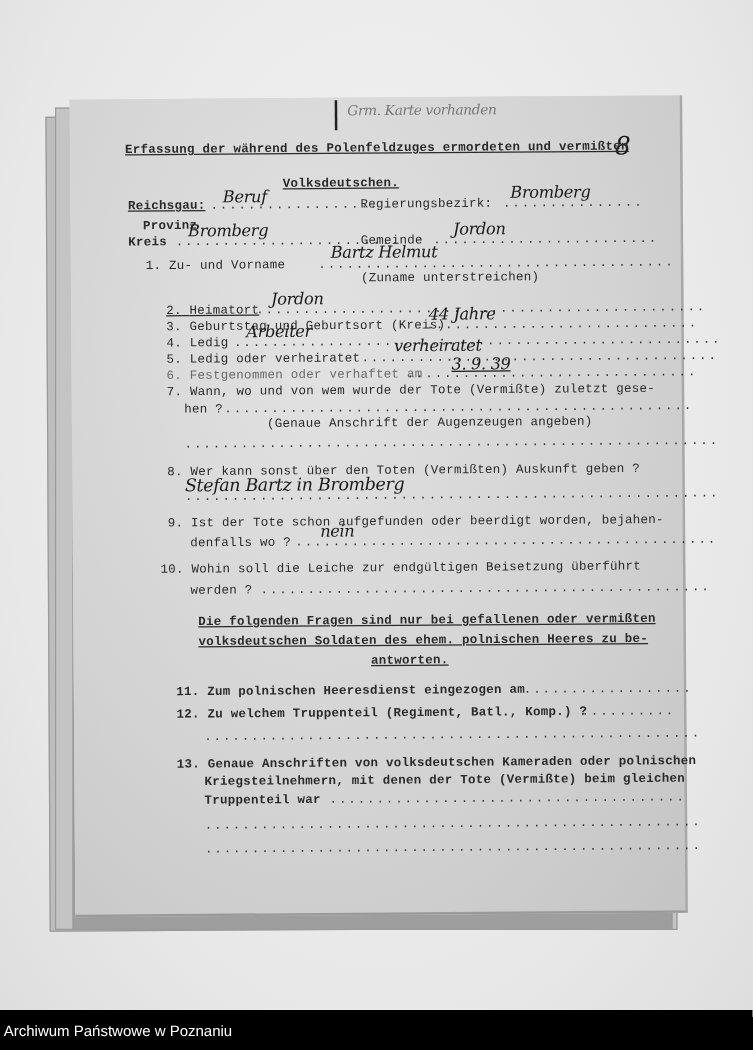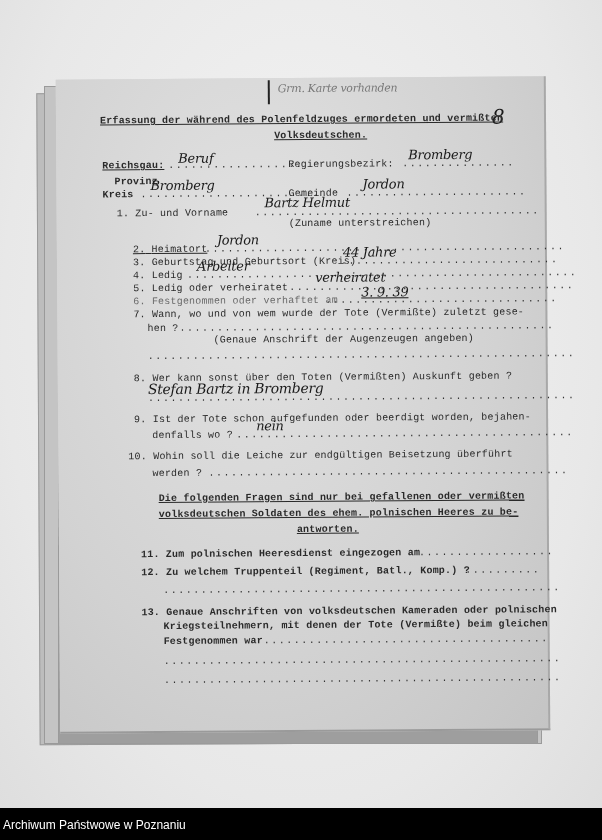--- a/index.html
+++ b/index.html
@@ -52,21 +52,21 @@
 <div class="sheet-under s1"></div>
 <div class="sheet-under s2"></div>
 <div class="sheet-under s3"></div>
 
 <div class="sheet">
   <div class="margin-line"></div>
   <span class="hw pencil" style="left:222px; top:4px;">Grm. Karte vorhanden</span>
   <span class="hw" style="left:436px; top:28px; font-size:20px;">8</span>
 
   <span class="tw bold ul" style="left:44px; top:36px;">Erfassung der während des Polenfeldzuges ermordeten und vermißten</span>
-  <span class="tw bold ul" style="left:170px; top:52px;margin-left:48px;">Volksdeutschen.</span>
+  <span class="tw bold ul" style="left:170px; top:64px;">Volksdeutschen.</span>
 
   <span class="tw bold ul" style="left:46px; top:81px;">Reichsgau:</span>
   <span class="tw dots" style="left:112px; top:81px;">..................</span>
   <span class="hw" style="left:122px; top:72px;">Beruf</span>
   <span class="tw" style="left:232px; top:81px;">Regierungsbezirk:</span>
   <span class="tw dots" style="left:346px; top:81px;">...............</span>
   <span class="hw" style="left:352px; top:70px;">Bromberg</span>
 
   <span class="tw bold" style="left:58px; top:97px;">Provinz</span>
   <span class="tw bold" style="left:46px; top:110px;">Kreis</span>
@@ -126,21 +126,21 @@
 
   <span class="tw bold" style="left:82px; top:470px;"><span>11.</span> <span>Zum polnischen Heeresdienst eingezogen am</span></span>
   <span class="tw dots" style="left:360px; top:470px;">..................</span>
 
   <span class="tw bold" style="left:82px; top:488px;"><span>12.</span> <span>Zu welchem Truppenteil (Regiment, Batl., Komp.) ?</span></span>
   <span class="tw dots" style="left:406px; top:488px;">..........</span>
   <span class="tw dots" style="left:104px; top:506px;">.....................................................</span>
 
   <span class="tw bold" style="left:82px; top:528px;"><span>13.</span> <span>Genaue Anschriften von volksdeutschen Kameraden oder polnischen</span></span>
   <span class="tw bold" style="left:104px; top:542px;">Kriegsteilnehmern, mit denen der Tote (Vermißte) beim gleichen</span>
-  <span class="tw bold" style="left:104px; top:557px;">Festgenommen war</span>
+  <span class="tw bold" style="left:104px; top:557px;">Truppenteil war</span>
   <span class="tw dots" style="left:204px; top:557px;">......................................</span>
   <span class="tw dots" style="left:104px; top:577px;">.....................................................</span>
   <span class="tw dots" style="left:104px; top:596px;">.....................................................</span>
 </div>
 
 <div class="footer">
   <span class="footer-text">Archiwum Państwowe w Poznaniu</span>
 </div>
 
 </body></html>

